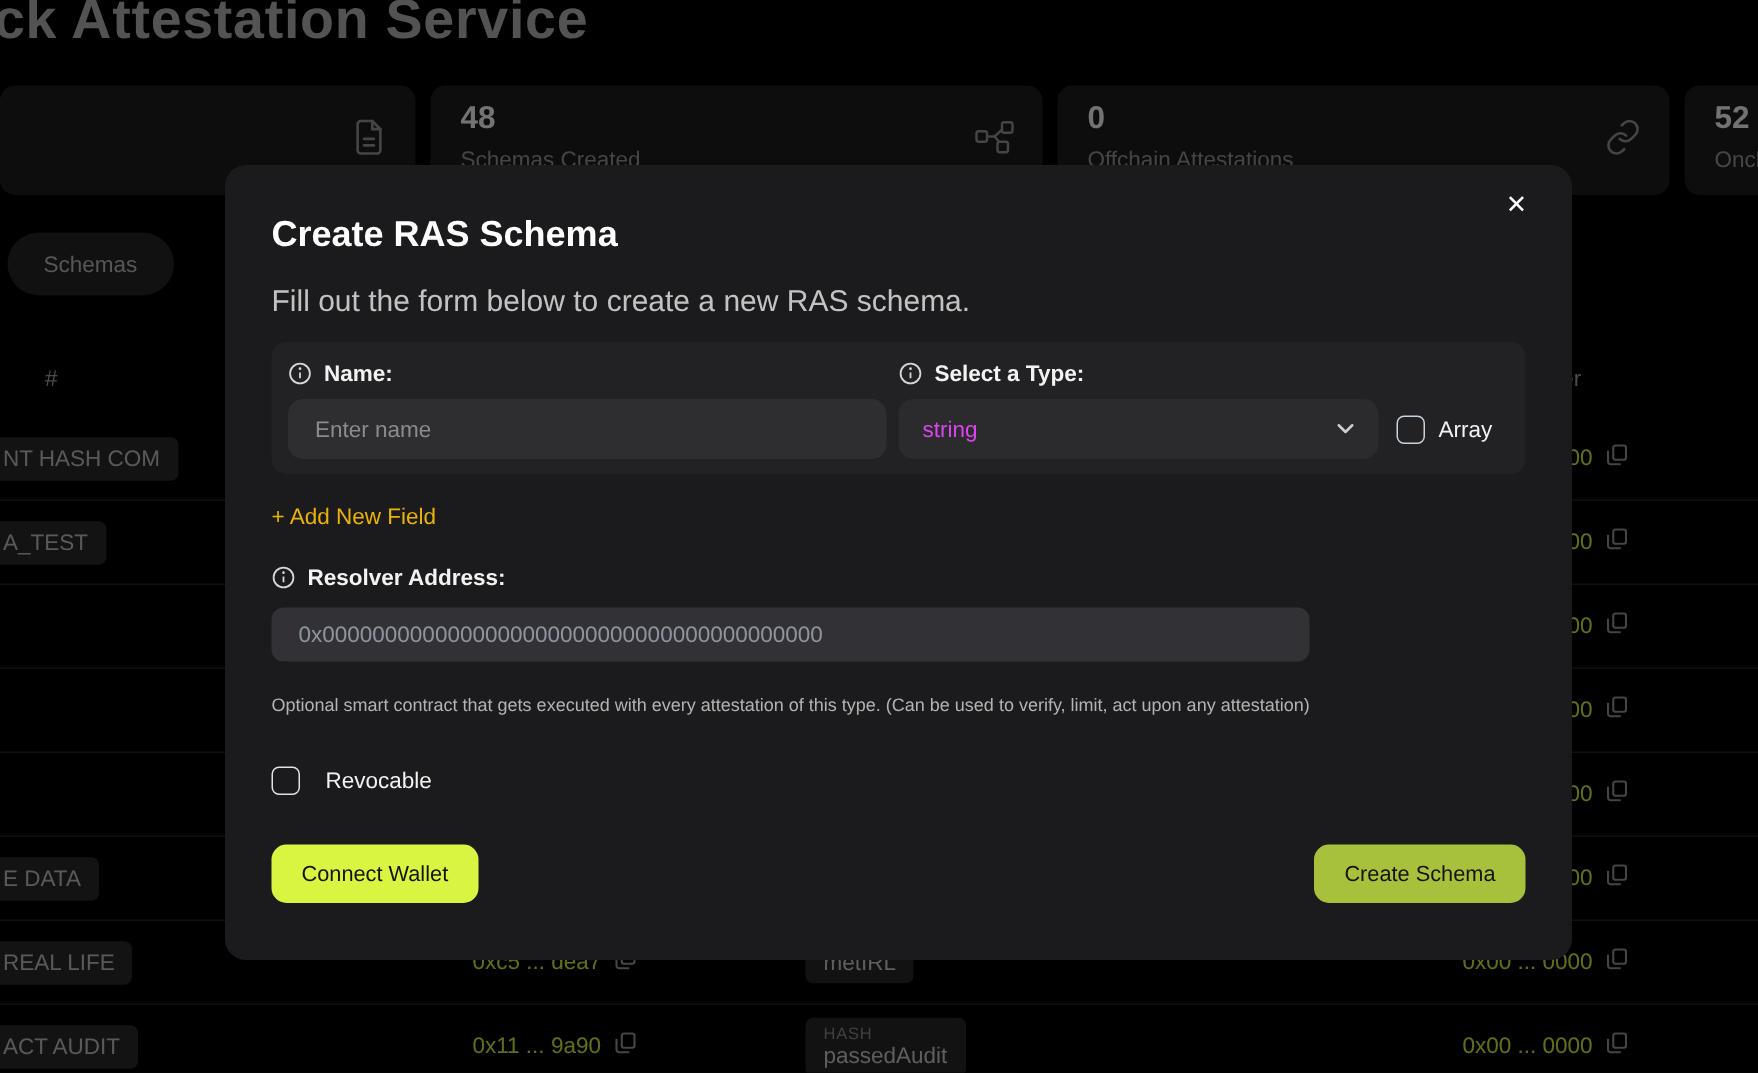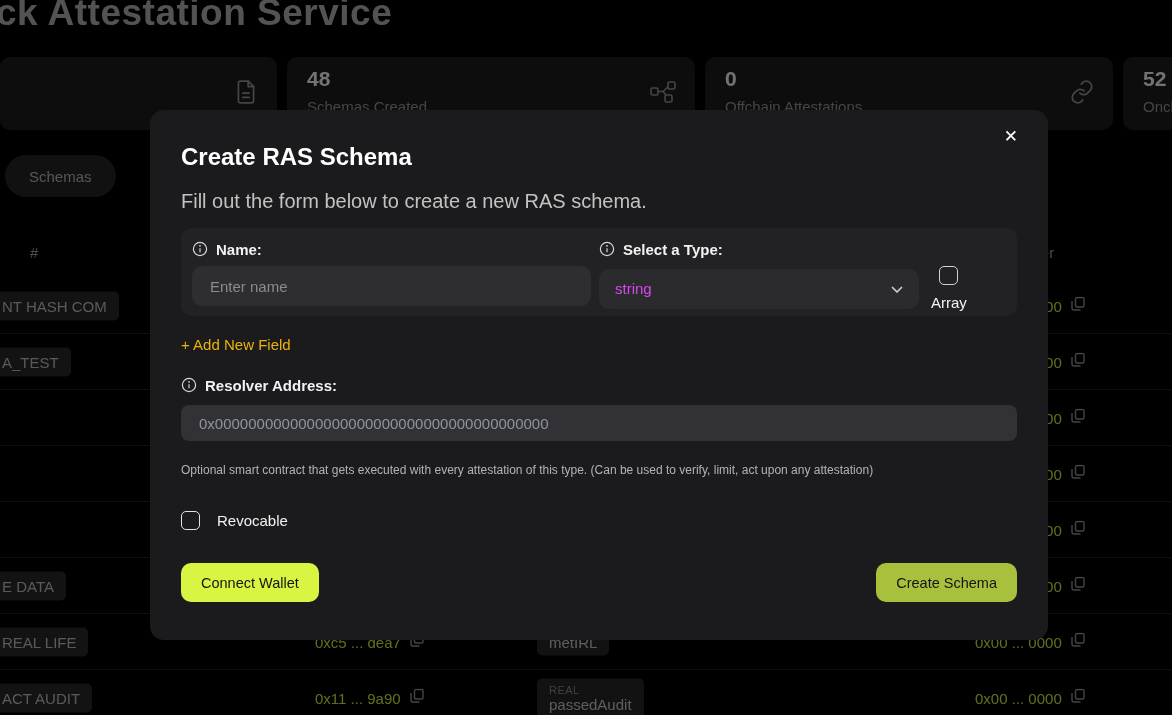--- a/index.html
+++ b/index.html
@@ -39,24 +39,24 @@
   .fcol-right{margin-left:8px;flex:1;}
   .flabel{display:flex;align-items:center;gap:8px;height:18px;font-size:15px;font-weight:600;color:#f2f2f2;}
   .info-ic{color:#d6d6d6;flex:none;display:flex;}
   .txt-input{margin-top:8px;width:399px;height:40px;background:#2e2e31;border:none;border-radius:10px;padding:0 18px;font-size:15px;color:#e6e6e6;outline:none;}
   .txt-input::placeholder{color:#8b8b8b;}
   .type-row{margin-top:8px;display:flex;align-items:center;}
   .select{width:320px;height:40px;background:#2b2b2e;border-radius:10px;display:flex;align-items:center;justify-content:space-between;padding:0 16px;cursor:pointer;}
   .select .sel-val{font-size:15px;color:#d946ef;}
   .cb{width:19px;height:19px;border:1.5px solid #c9d2de;border-radius:5px;background:transparent;cursor:pointer;flex:none;}
   .cb-label{font-size:15px;color:#f2f2f2;}
-  .array-wrap{display:flex;align-items:center;gap:9px;margin-left:12px;flex-direction:column;}
+  .array-wrap{display:flex;align-items:center;gap:9px;margin-left:12px;}
   .add-field{margin-top:20px;font-size:15px;font-weight:500;color:#eab308;cursor:pointer;display:inline-block;}
   .resolver-label{margin-top:22px;}
-  .resolver-input{margin-top:11px;width:836px;height:36px;background:#323236;border:none;border-radius:8px;padding:0 18px;font-size:15px;color:#8e949e;outline:none;}
+  .resolver-input{margin-top:11px;width:692px;height:36px;background:#323236;border:none;border-radius:8px;padding:0 18px;font-size:15px;color:#8e949e;outline:none;}
   .help-text{margin-top:19px;width:790px;font-size:12px;color:#b3b3b3;line-height:20px;}
   .revocable-row{margin-top:31px;display:flex;align-items:center;gap:17px;}
   .revocable-row .cb{border-color:#e2e2e2;}
   .m-footer{margin-top:33px;display:flex;justify-content:space-between;align-items:center;}
   .btn{height:39px;border:none;border-radius:10px;padding:0 20px;font-size:14.5px;font-weight:500;color:#141414;cursor:pointer;}
   .btn-connect{background:#d9f542;}
   .btn-create{background:#a7c13c;}
 </style>
 </head>
 <body>
@@ -202,21 +202,21 @@
     <div class="trow">
       <span class="badge hide-if-empty">ACT AUDIT</span>
       <span class="cell-uid hide-if-empty-group">
           <span class="lime-text">0x11 ... 9a90</span>
           <span class="copy-ic"><svg width="14" height="15" viewBox="0 0 14 15" fill="none" stroke="currentColor" stroke-width="1.4">
               <rect x="4.5" y="1" width="8.5" height="9.5" rx="1.5"></rect>
               <path d="M9.5 13.5H2.8A1.8 1.8 0 0 1 1 11.7V4.5"></path>
             </svg></span>
         </span>
       <span class="cell-schema hide-if-empty-group">
-          <span class="stype hide-if-empty">REAL</span>
+          <span class="stype hide-if-empty">HASH</span>
           <span class="sval">passedAudit</span>
         </span>
       <span class="cell-resolver hide-if-empty-group">
           <span class="lime-text">0x00 ... 0000</span>
           <span class="copy-ic"><svg width="14" height="15" viewBox="0 0 14 15" fill="none" stroke="currentColor" stroke-width="1.4">
               <rect x="4.5" y="1" width="8.5" height="9.5" rx="1.5"></rect>
               <path d="M9.5 13.5H2.8A1.8 1.8 0 0 1 1 11.7V4.5"></path>
             </svg></span>
         </span>
     </div>

